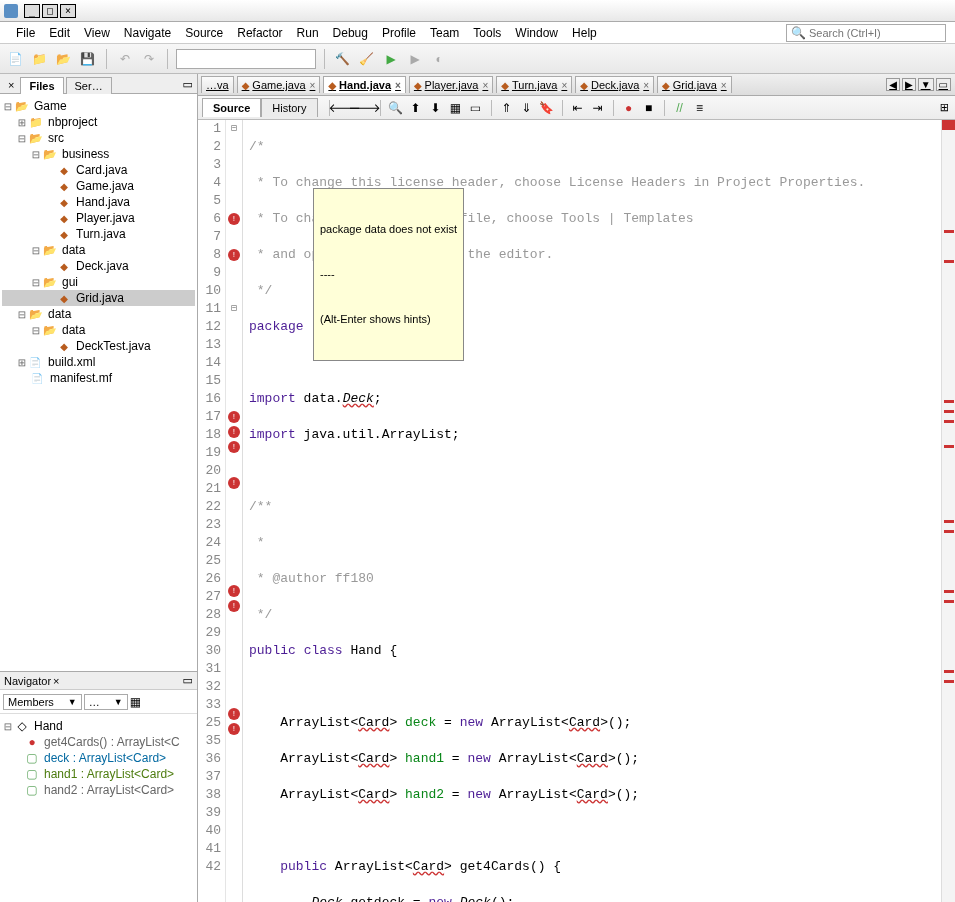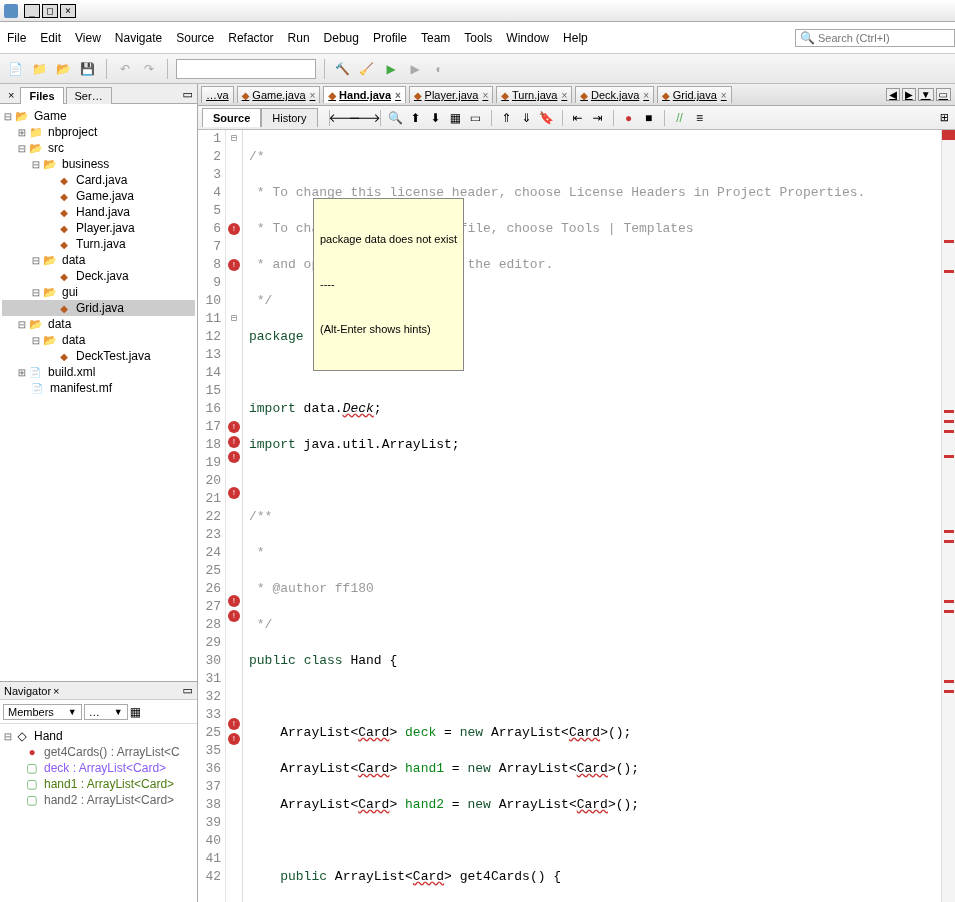--- a/index.html
+++ b/index.html
@@ -1,21 +1,21 @@
 <!DOCTYPE html>
 <html><head>
 <meta charset="utf-8">
 <style>
 * { box-sizing: border-box; margin: 0; padding: 0; }
 body { font-family: "Segoe UI", Tahoma, sans-serif; font-size: 12px; background: #fff; width: 955px; height: 902px; overflow: hidden; }
 .title-bar { height: 22px; background: linear-gradient(#fff,#e8e8e8); border-bottom: 1px solid #aaa; display: flex; align-items: center; padding: 0 4px; }
 .title-bar .app-icon { width:14px; height:14px; background:#5a8fc4; border-radius:2px; margin-right:4px; }
 .title-bar .title { flex:1; color:#000; }
 .title-bar .win-btn { width:16px; height:14px; border:1px solid #000; margin-left:2px; font-size:10px; line-height:12px; text-align:center; background:#ddd; font-family:monospace; }
-.menu-bar { height:32px; display:flex; align-items:center; border-bottom:1px solid #ccc; padding:0 0; }
+.menu-bar { height:22px; display:flex; align-items:center; border-bottom:1px solid #ccc; padding:0 9px; }
 .menu-bar .m { padding:0 7px; cursor:default; }
 .menu-bar .search-box { margin-left:auto; display:flex; align-items:center; border:1px solid #aaa; background:#fff; padding:1px 4px; width:160px; }
 .menu-bar .search-box input { border:none; outline:none; width:100%; font-size:11px; color:#888; }
 .menu-bar .search-box .mag { margin-right:3px; }
 .toolbar { height:30px; display:flex; align-items:center; border-bottom:1px solid #bbb; padding:0 6px; gap:4px; background:linear-gradient(#f7f7f7,#e8e8e8); }
 .tb-btn { width:20px; height:20px; display:flex; align-items:center; justify-content:center; }
 .tb-sep { width:1px; height:20px; background:#bbb; margin:0 4px; }
 .tb-combo { width:140px; height:20px; border:1px solid #aaa; background:#fff; }
 .main { display:flex; height: calc(100% - 74px); }
 .left { width:198px; display:flex; flex-direction:column; border-right:1px solid #aaa; }
@@ -55,21 +55,21 @@
 .ed-toolbar .vsep { width:1px; height:16px; background:#bbb; margin:0 3px; }
 .code-area { flex:1; display:flex; overflow:hidden; font-family:"Courier New",monospace; font-size:13px; line-height:18px; position:relative; }
 .gutter { display:flex; border-right:1px solid #ddd; background:#fff; }
 .linenums { width:28px; text-align:right; padding-right:4px; color:#888; background:#fff; border-right:1px solid #e5e5e5; }
 .glyphs { width:16px; }
 .glyphs .err { width:12px; height:12px; background:#c33; border-radius:50%; margin:3px auto; font-size:8px; color:#fff; text-align:center; line-height:12px; }
 .glyphs .fold { color:#888; font-size:10px; text-align:center; }
 .code { flex:1; padding-left:6px; white-space:pre; overflow:hidden; position:relative; }
 .code .ln { height:18px; }
 .code .cm { color:#999; }
-.code .kw { color:#14532d; }
+.code .kw { color:#4c1d95; }
 .code .fld { color:#098618; }
 .code .it { font-style:italic; }
 .code .uline { text-decoration:underline wavy #c33; text-decoration-skip-ink:none; }
 .error-stripe { width:14px; background:#f4f4f4; border-left:1px solid #ddd; position:relative; }
 .error-stripe .mark { position:absolute; left:2px; width:10px; height:3px; background:#c33; }
 .tooltip { position:absolute; left:70px; top:68px; background:#ffffd8; border:1px solid #888; padding:3px 6px; font-family:sans-serif; font-size:11px; line-height:15px; z-index:10; }
 .right-arrows { margin-left:auto; display:flex; align-items:center; gap:2px; padding-right:4px; }
 .right-arrows span { border:1px solid #999; padding:0 2px; font-size:10px; background:#eee; }
 </style>
 </head>
@@ -237,21 +237,21 @@
             <span class="twist">⊟</span>
             <span class="ticon">◇</span>
             <span class="lbl">Hand</span>
           </div>
         <div class="tree-row" style="padding-left:22px">
             <span class="ticon" style="color:#c33">●</span>
             <span class="lbl" style="color:#666">get4Cards() : ArrayList&lt;C</span>
           </div>
         <div class="tree-row" style="padding-left:22px">
             <span class="ticon" style="color:#6a6">▢</span>
-            <span class="lbl" style="color:#8b5cf6">deck : ArrayList&lt;Card&gt;</span>
+            <span class="lbl" style="color:#0369a1">deck : ArrayList&lt;Card&gt;</span>
           </div>
         <div class="tree-row" style="padding-left:22px">
             <span class="ticon" style="color:#6a6">▢</span>
             <span class="lbl" style="color:#4d7c0f">hand1 : ArrayList&lt;Card&gt;</span>
           </div>
         <div class="tree-row" style="padding-left:22px">
             <span class="ticon" style="color:#6a6">▢</span>
             <span class="lbl" style="color:#666">hand2 : ArrayList&lt;Card&gt;</span>
           </div>
       </div>

